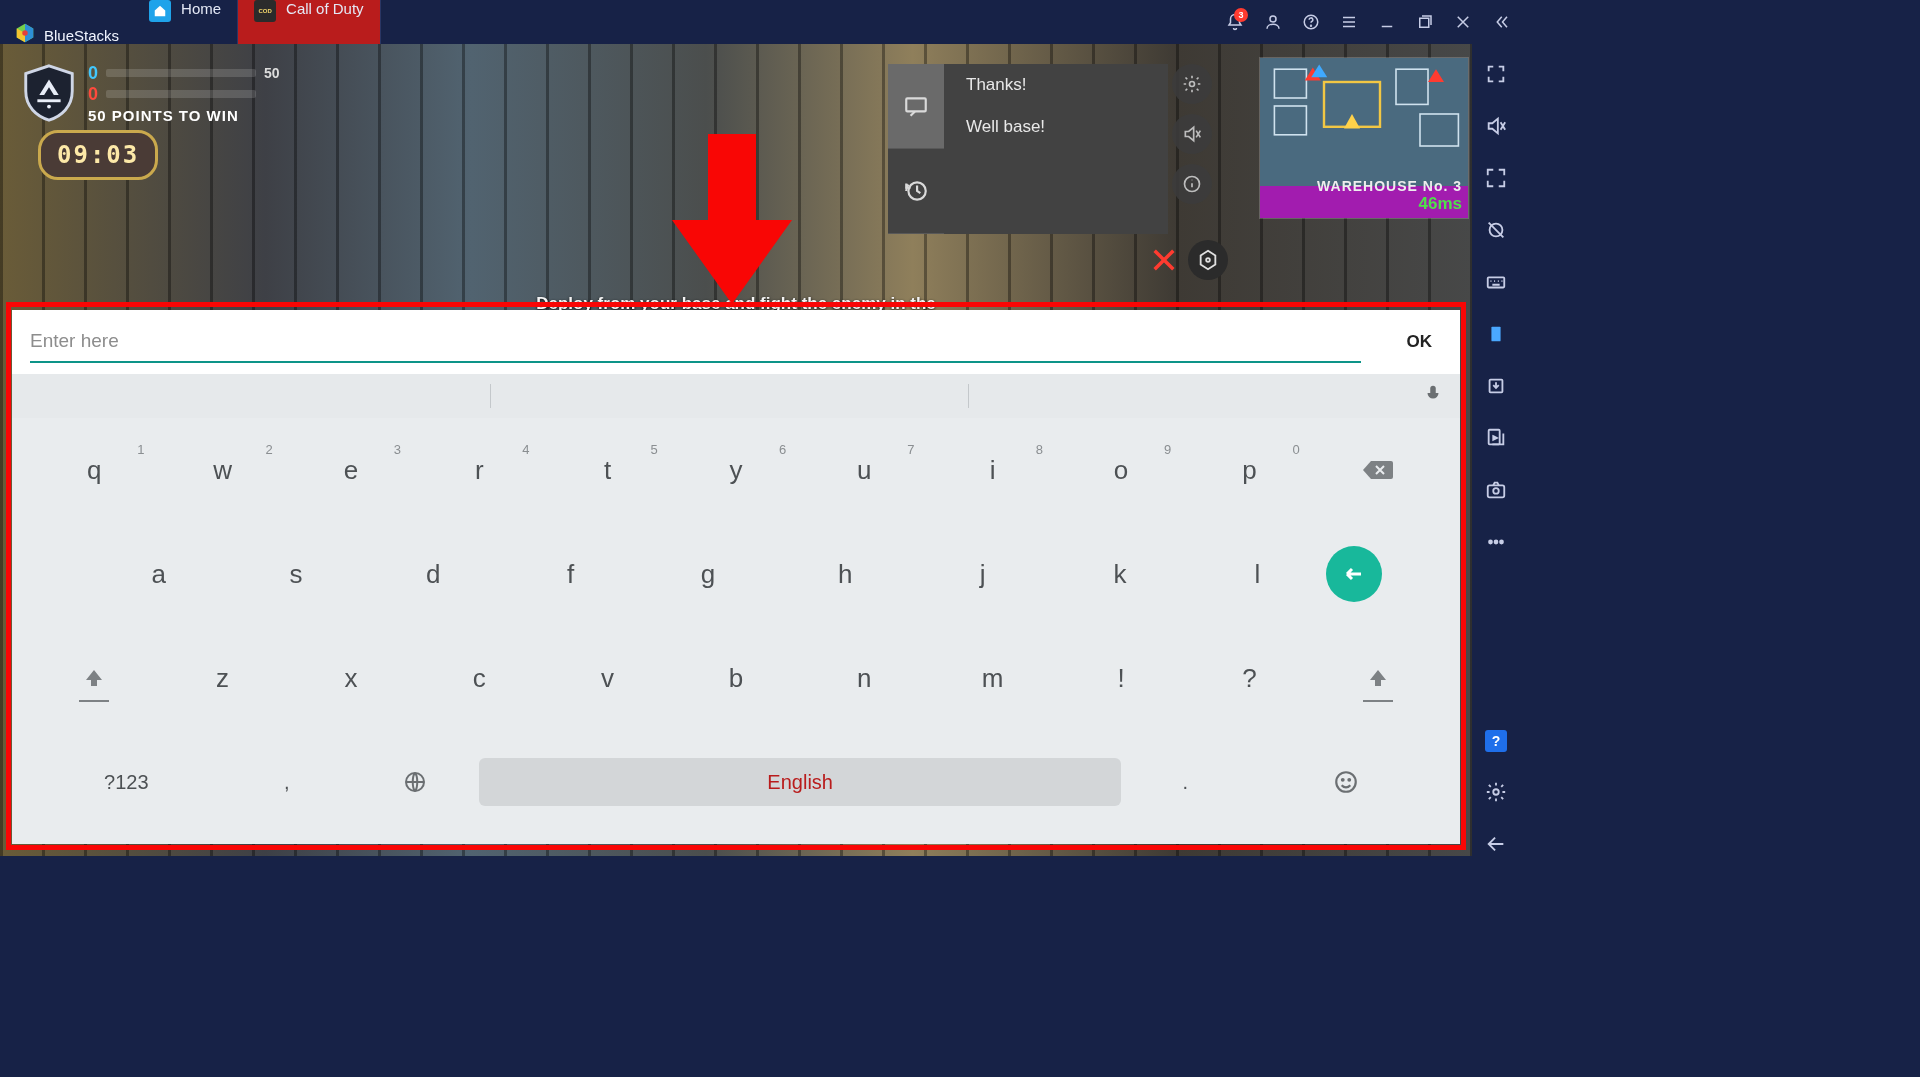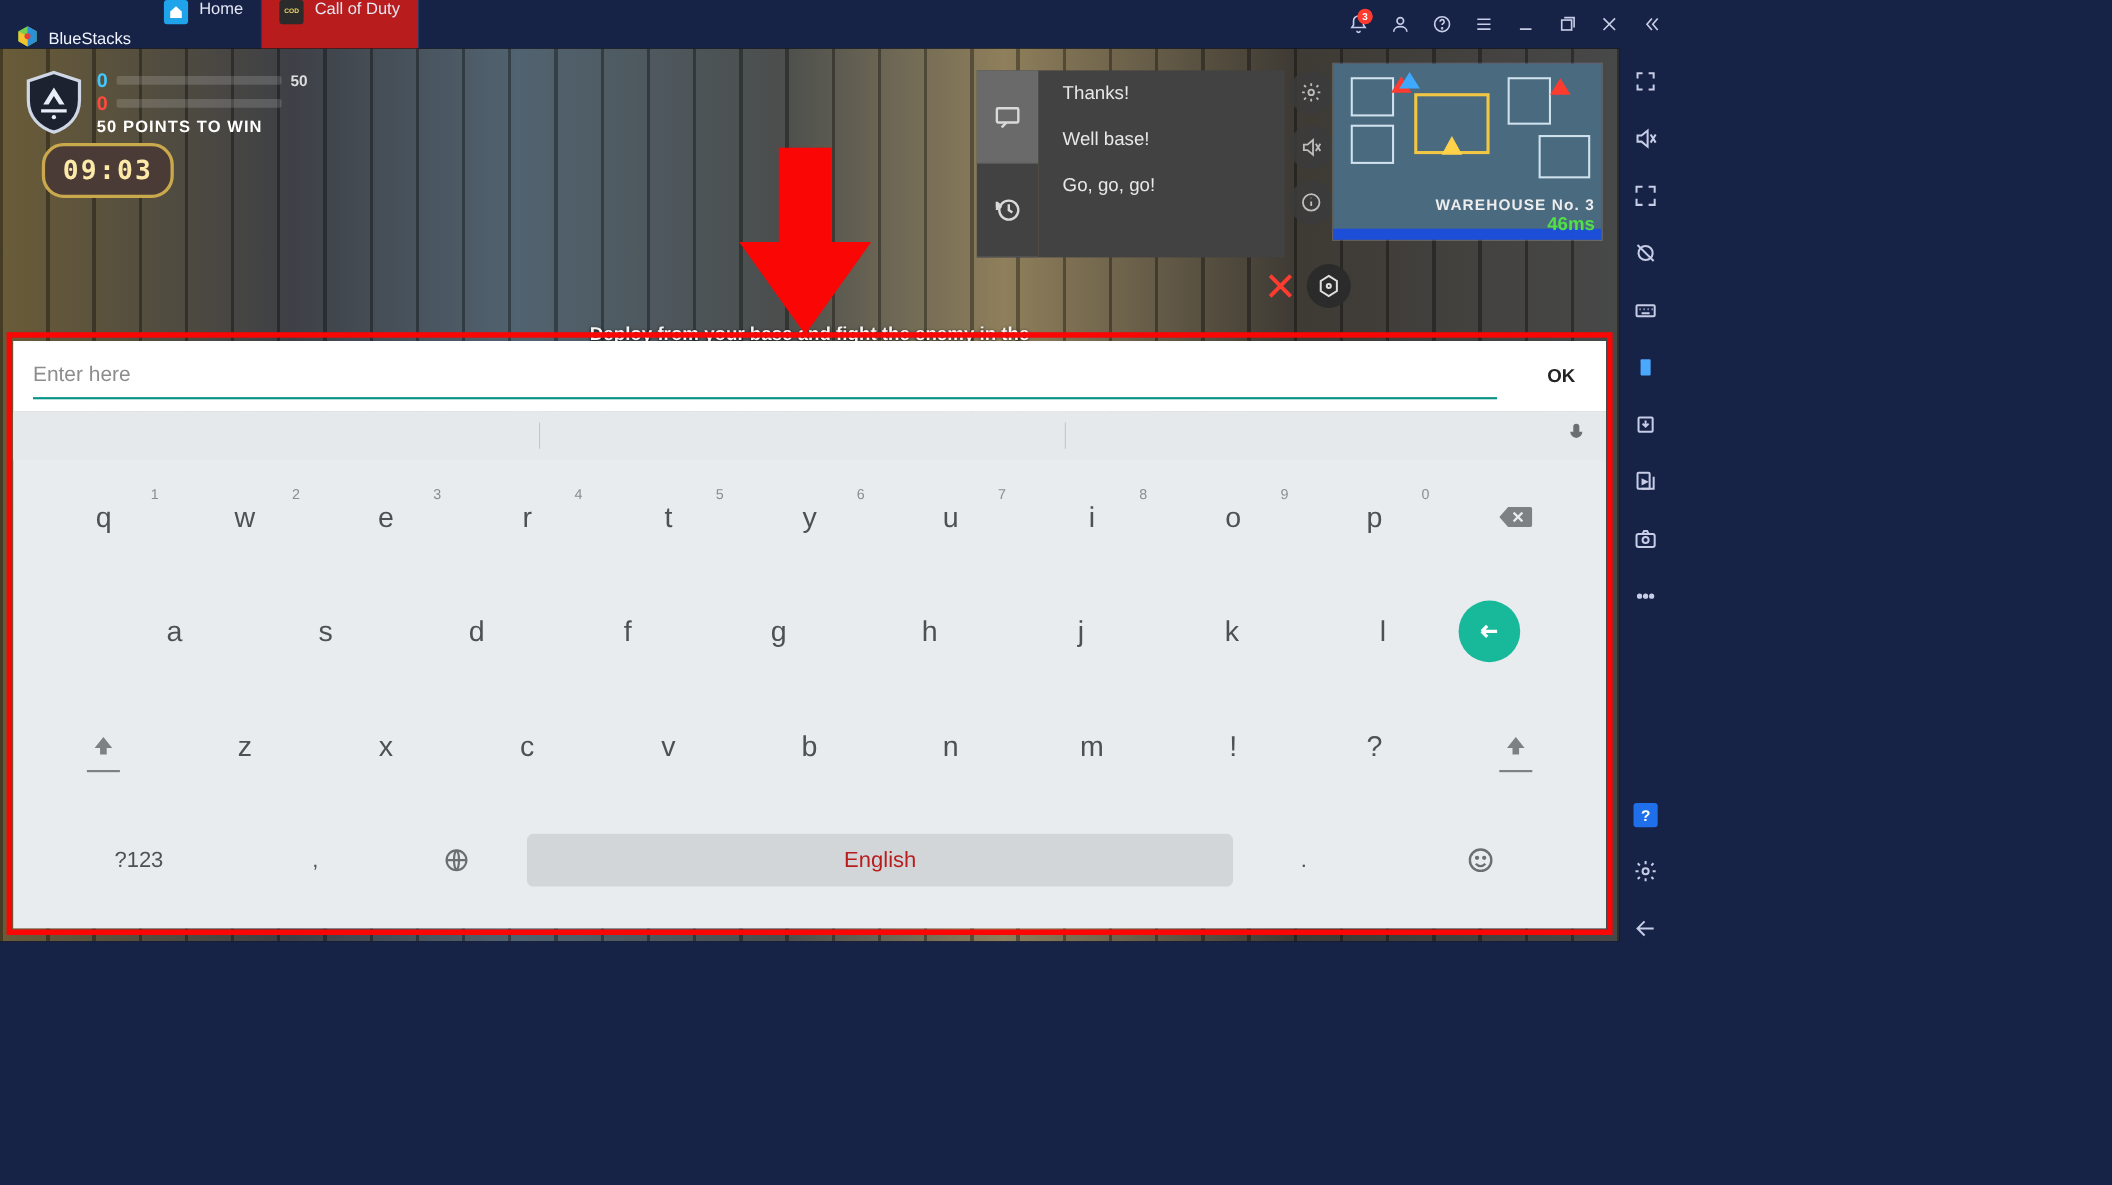--- a/index.html
+++ b/index.html
@@ -40,21 +40,21 @@
 .deploy{position:absolute;left:50%;top:250px;transform:translateX(-50%);color:#f4f4f4;font-size:17px;text-shadow:0 1px 3px #000;font-weight:600;white-space:nowrap}
 .quickchat{position:absolute;right:304px;top:20px;display:flex}
 .qc-tabs{background:#424242;display:flex;flex-direction:column;width:56px}
 .qc-tab{height:84px;display:flex;align-items:center;justify-content:center;border-bottom:1px solid #585858}
 .qc-tab svg{width:26px;height:26px;stroke:#dadada;fill:none;stroke-width:2}
 .qc-tab.sel{background:#6a6a6a}
 .qc-list{background:#424242;display:flex;flex-direction:column}
 .qc-item{height:42px;display:flex;align-items:center;padding:0 22px;color:#e8e8e8;font-size:17px;cursor:pointer;min-width:180px}
 .rndbtn{position:absolute;width:40px;height:40px;border-radius:50%;background:rgba(60,60,60,.85);display:flex;align-items:center;justify-content:center}
 .rndbtn svg{width:20px;height:20px;stroke:#bdbdbd;fill:none;stroke-width:2}
-.minimap{position:absolute;right:16px;top:14px;width:244px;height:160px;background:#1d4ed8;outline:1px solid rgba(255,255,255,.2)}
+.minimap{position:absolute;right:4px;top:14px;width:208px;height:160px;background:#a21caf;outline:1px solid rgba(255,255,255,.2)}
 .minimap .overlay{position:absolute;inset:0}
 .maploc{position:absolute;right:6px;bottom:24px;color:#ededed;font-size:14px;font-weight:700;letter-spacing:1px}
 .ping{position:absolute;right:6px;bottom:4px;color:#4fe04a;font-size:17px;font-weight:600}
 .closex{position:absolute;right:290px;top:198px;width:36px;height:36px;display:flex;align-items:center;justify-content:center}
 .closex svg{stroke:#ff3b30;stroke-width:3}
 .hexbtn{position:absolute;right:244px;top:196px;width:40px;height:40px;border-radius:50%;background:#2b2b2b;display:flex;align-items:center;justify-content:center}
 .hexbtn svg{stroke:#e0e0e0;fill:none;stroke-width:2}
 
 .arrow-annot{position:absolute;left:670px;top:90px;width:124px;height:170px;z-index:50}
 .arrow-annot svg{width:100%;height:100%}
@@ -201,21 +201,20 @@
               <svg viewBox="0 0 24 24">
                 <circle cx="13" cy="12" r="8"></circle>
                 <path d="M13 7v5l3 2M3 12a10 10 0 0 1 2-6"></path>
                 <path d="M3 5v4h4"></path>
               </svg>
             </div>
       </div>
       <div class="qc-list" id="qc-list">
             <div class="qc-item">Thanks!</div>
             <div class="qc-item">Well base!</div>
-            <div class="qc-item">Go, go, go!</div>
           </div>
     </div>
 
     <div class="rndbtn" style="right:260px;top:20px">
           <svg viewBox="0 0 24 24">
             <circle cx="12" cy="12" r="3"></circle>
             <path d="M12 2v3M12 19v3M4.2 4.2l2.1 2.1M17.7 17.7l2.1 2.1M2 12h3M19 12h3M4.2 19.8l2.1-2.1M17.7 6.3l2.1-2.1"></path>
           </svg>
         </div>
     <div class="rndbtn" style="right:260px;top:70px">

